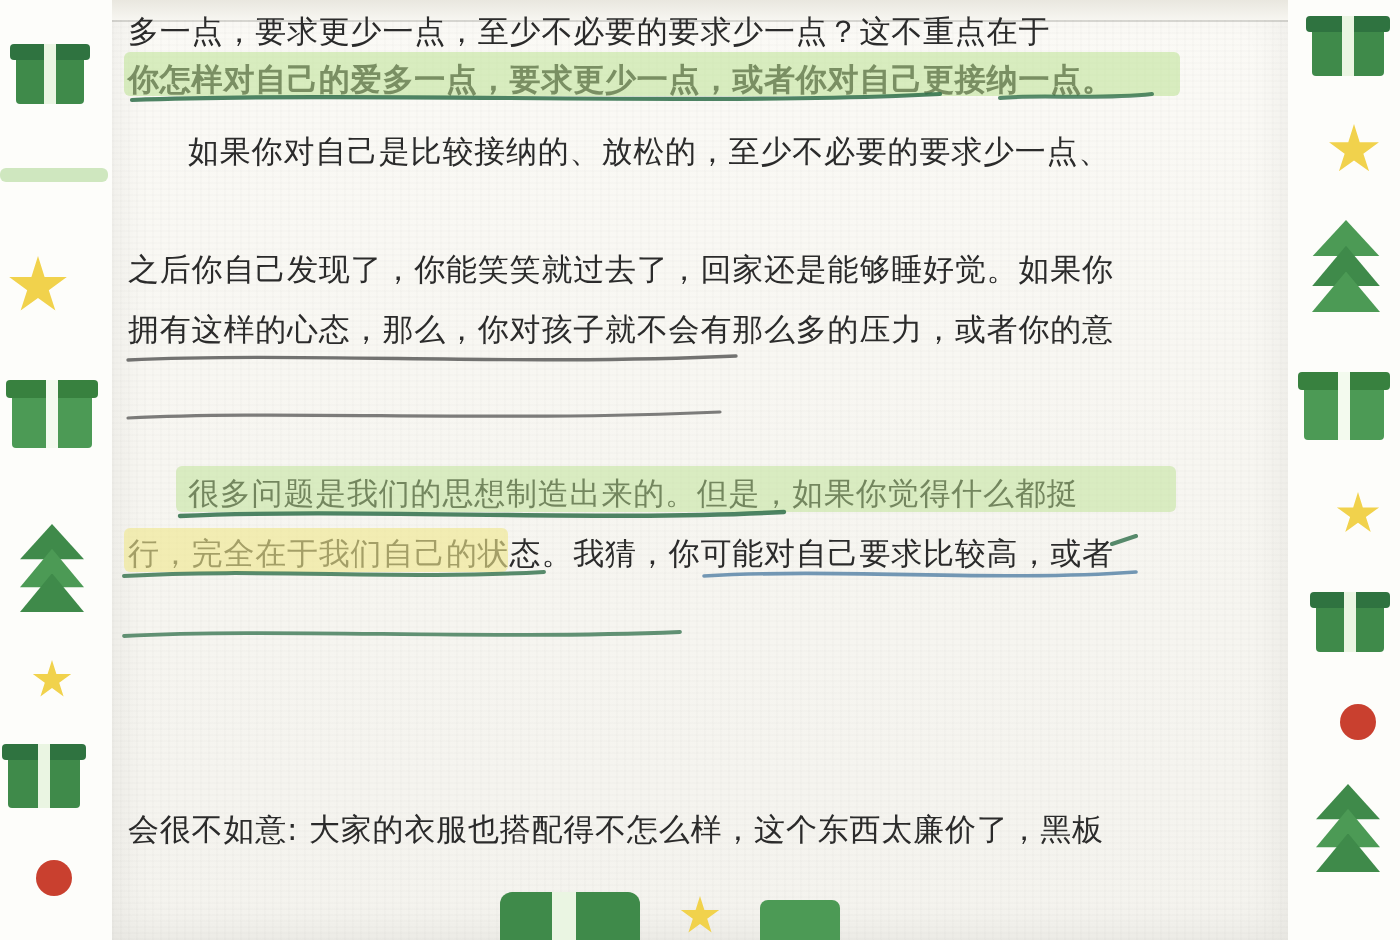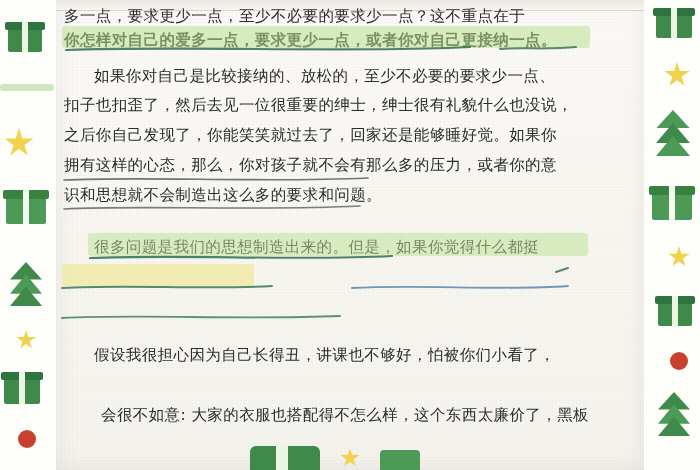--- a/index.html
+++ b/index.html
@@ -157,29 +157,27 @@
   <div class="star deco" style="left:340px;bottom:2px;width:20px;height:20px;background:#f1d24c;"></div>
   <div class="deco" style="left:380px;bottom:-6px;width:40px;height:26px;background:#4c9a55;border-radius:4px;"></div>
 </div>
 
 <div id="textcol">
 
   <div class="line" style="top:6px;">多一点，要求更少一点，至少不必要的要求少一点？这不重点在于</div>
   <div class="line bold" style="top:30px;font-family:Liberation Mono, monospace;">你怎样对自己的爱多一点，要求更少一点，或者你对自己更接纳一点。</div>
 
   <div class="line indent" style="top:66px;">如果你对自己是比较接纳的、放松的，至少不必要的要求少一点、</div>
-  <div class="line" style="top:95px;">扣子也扣歪了，然后去见一位很重要的绅士，绅士很有礼貌什么也没说，</div>
   <div class="line" style="top:125px;">之后你自己发现了，你能笑笑就过去了，回家还是能够睡好觉。如果你</div>
   <div class="line" style="top:155px;">拥有这样的心态，那么，你对孩子就不会有那么多的压力，或者你的意</div>
-  <div class="line" style="top:185px;">识和思想就不会制造出这么多的要求和问题。</div>
 
   <div class="line indent" style="top:237px;">很多问题是我们的思想制造出来的。但是，如果你觉得什么都挺</div>
+  <div class="line" style="top:267px;">行，完全在于我们自己的状态。我猜，你可能对自己要求比较高，或者</div>
 
-  <div class="line indent" style="top:345px;">假设我很担心因为自己长得丑，讲课也不够好，怕被你们小看了，</div>
-  <div class="line" style="top:405px;margin-left:37px;">会很不如意: 大家的衣服也搭配得不怎么样，这个东西太廉价了，黑板</div>
+  <div class="line" style="top:405px;">会很不如意: 大家的衣服也搭配得不怎么样，这个东西太廉价了，黑板</div>
 </div>
 
 <svg id="marks" width="700" height="470" style="position:absolute;left:0;top:0;z-index:7;pointer-events:none;">
 
   <rect x="62" y="26" width="528" height="22" fill="#bce292" opacity="0.55" rx="3"></rect>
 
   <rect x="88" y="233" width="500" height="23" fill="#bce292" opacity="0.5" rx="3"></rect>
 
   <rect x="62" y="264" width="192" height="22" fill="#efe68c" opacity="0.62" rx="3"></rect>
 

